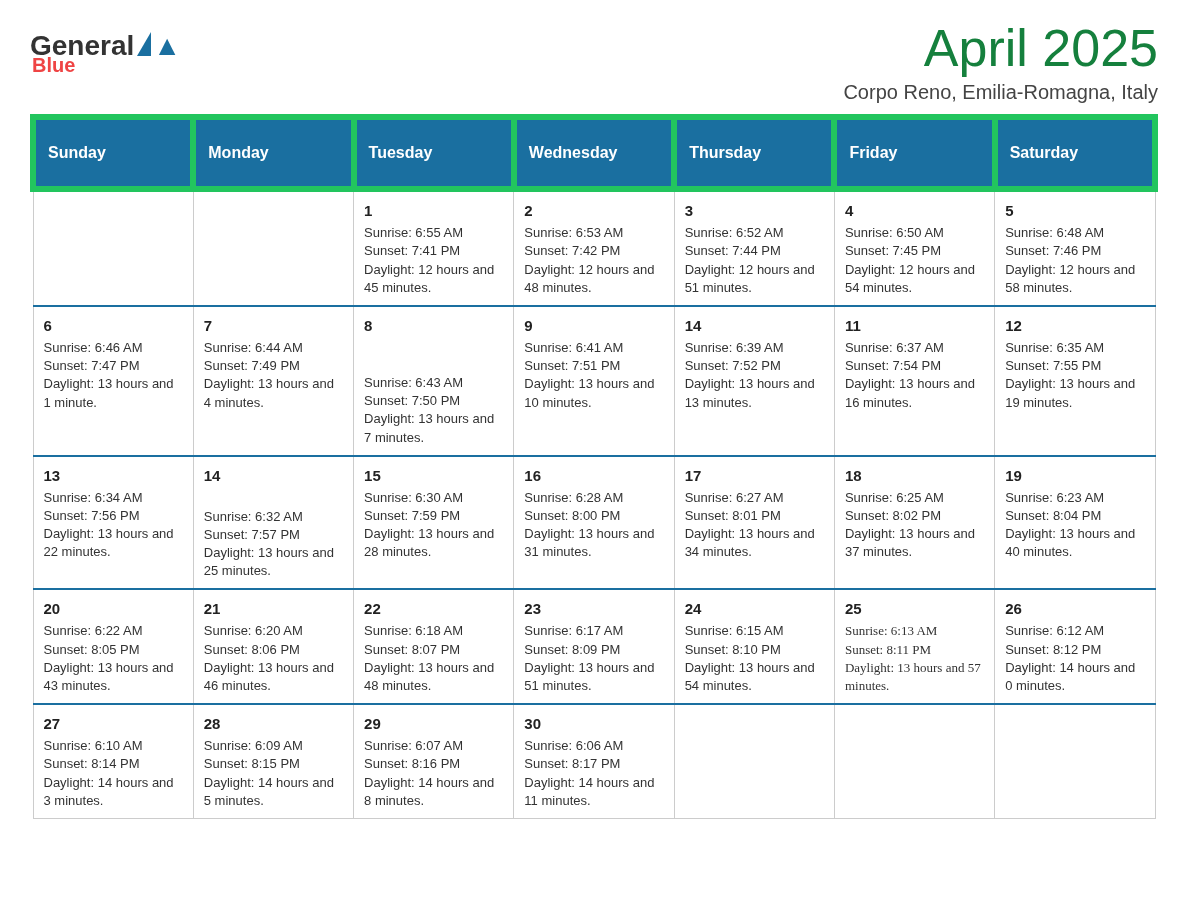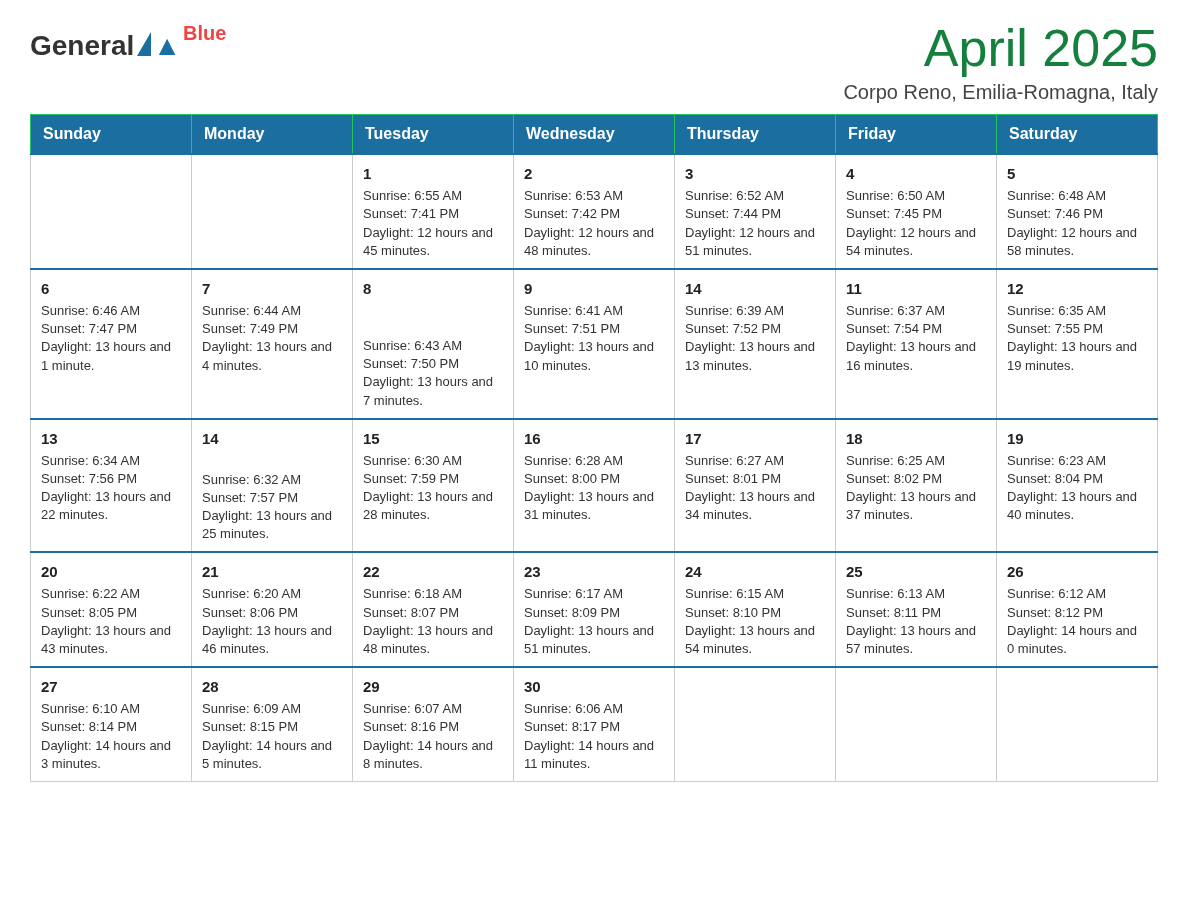--- a/index.html
+++ b/index.html
@@ -11,21 +11,21 @@
       min-height: 918px;
     }
     .header {
       display: flex;
       justify-content: space-between;
       align-items: flex-start;
       margin-bottom: 10px;
     }
     .logo {
       display: flex;
-      flex-direction: row;
+      flex-direction: column;
       align-items: flex-start;
       padding-top: 10px;
     }
     .logo-top {
       display: flex;
       align-items: center;
     }
     .logo-text-general {
       font-size: 28px;
       font-weight: bold;
@@ -70,23 +70,23 @@
     table {
       width: 100%;
       border-collapse: collapse;
       margin-top: 10px;
     }
     thead tr th {
       background-color: #1a6fa0;
       color: #fff;
       font-size: 16px;
       font-weight: bold;
-      padding: 10px 12px;
+      padding: 24px 12px;
       text-align: left;
-      border: 1px solid #22c55e;
+      border: 6px solid #22c55e;
     }
     tbody tr td {
       vertical-align: top;
       padding: 8px 10px;
       border: 1px solid #ccc;
       border-top: 2px solid #1a6fa0;
       width: 14.28%;
       min-height: 100px;
       font-size: 13px;
       color: #222;
@@ -292,21 +292,21 @@
 Daylight: 13 hours and 51 minutes.</div>
         </td>
         <td>
           <span class="day-number">24</span>
           <div class="day-info" style="white-space: pre-line;">Sunrise: 6:15 AM
 Sunset: 8:10 PM
 Daylight: 13 hours and 54 minutes.</div>
         </td>
         <td>
           <span class="day-number">25</span>
-          <div class="day-info" style="white-space: pre-line;">Sunrise: 6:13 AM
+          <div class="day-info" style="white-space: pre-line; font-family: Liberation Serif, serif;">Sunrise: 6:13 AM
 Sunset: 8:11 PM
 Daylight: 13 hours and 57 minutes.</div>
         </td>
         <td>
           <span class="day-number">26</span>
           <div class="day-info" style="white-space: pre-line;">Sunrise: 6:12 AM
 Sunset: 8:12 PM
 Daylight: 14 hours and 0 minutes.</div>
         </td>
       </tr>

